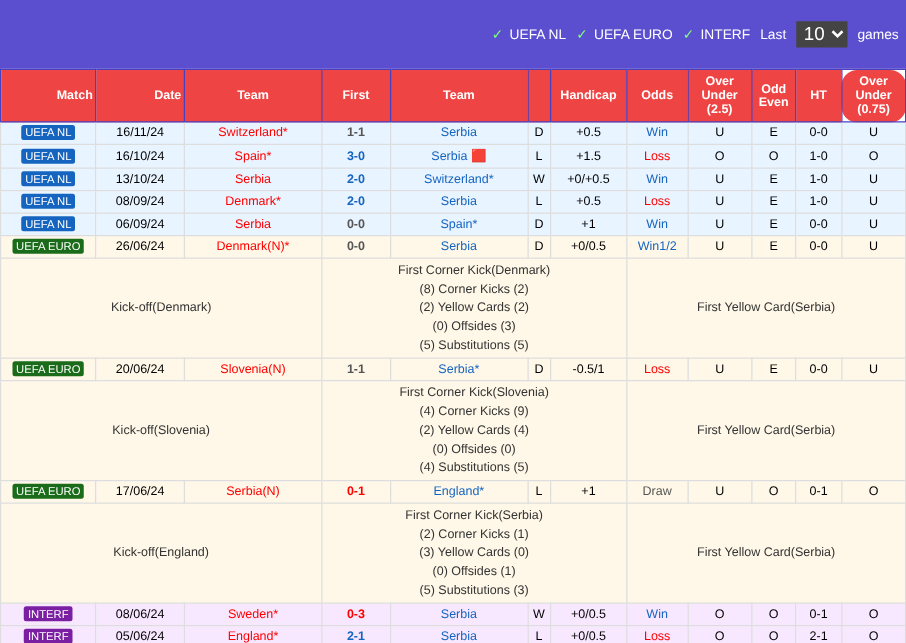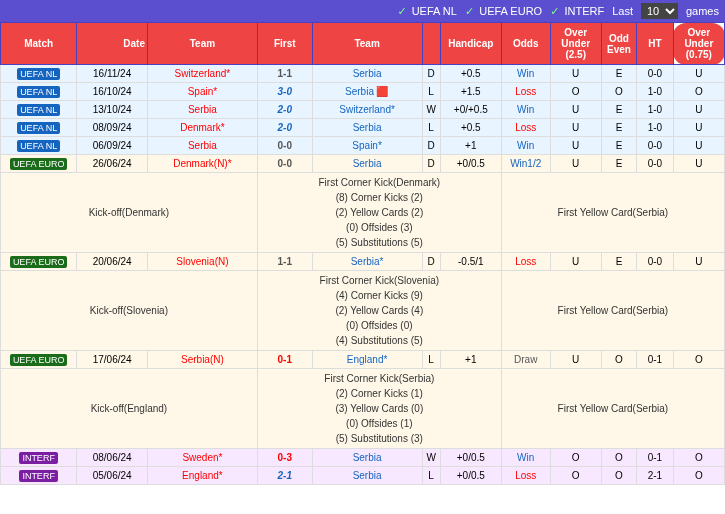--- a/index.html
+++ b/index.html
@@ -4,30 +4,30 @@
   <style>
     * { margin: 0; padding: 0; box-sizing: border-box; }
     body { font-family: Arial, sans-serif; font-size: 11px; background: #fff; width: 725px; }
     
     .top-bar {
       background: #5b4fcf;
       color: white;
       display: flex;
       align-items: center;
       justify-content: flex-end;
-      padding: 3px 6px;
+      padding: 17px 6px;
       font-size: 11px;
       gap: 8px;
     }
     .top-bar .check { color: #7eff7e; margin-right: 2px; }
     .top-bar select {
       background: #444;
       color: white;
       border: none;
-      font-size: 11px;
+      font-size: 15px;
       padding: 1px 2px;
     }
 
     table {
       width: 100%;
       border-collapse: collapse;
     }
     th {
       background: #ef4444;
       color: white;
@@ -43,41 +43,41 @@
       border: 1px solid #ddd;
       font-size: 10px;
     }
     .row-uefa-nl { background: #e8f4ff; }
     .row-euro { background: #fff8e8; }
     .row-interf { background: #f8e8ff; }
     .badge-nl { background: #1565c0; color: white; font-size: 9px; padding: 1px 3px; border-radius: 2px; white-space: nowrap; }
     .badge-euro { background: #1a6b1a; color: white; font-size: 9px; padding: 1px 3px; border-radius: 2px; white-space: nowrap; }
     .badge-interf { background: #7b1fa2; color: white; font-size: 9px; padding: 1px 3px; border-radius: 2px; white-space: nowrap; }
     
-    .result-win { color: #1565c0; font-weight: bold; font-style: italic; }
+    .result-win { color: #1565c0; font-weight: bold; }
     .result-loss { color: red; font-weight: bold; }
     .result-draw { color: #555; font-weight: bold; }
     
     .outcome-win { color: #1565c0; }
     .outcome-loss { color: red; }
     .outcome-draw { color: #555; }
     
     .detail-row td {
       background: #fff8e8;
       text-align: center;
       font-size: 10px;
       color: #333;
       border: 1px solid #ddd;
       padding: 2px 4px;
       line-height: 1.5;
       margin-left: 24px;
     }
     .detail-row-euro td { background: #fff8e8; }
     
-    .col-match { width: 40px; }
+    .col-match { width: 40px; text-align: right; }
     .col-date { width: 58px; text-align: right; }
     .col-team1 { width: 90px; }
     .col-result { width: 45px; }
     .col-team2 { width: 90px; }
     .col-dl { width: 15px; }
     .col-handicap { width: 50px; }
     .col-odds { width: 40px; }
     .col-ou25 { width: 42px; }
     .col-oddeven { width: 25px; }
     .col-ht { width: 30px; }

